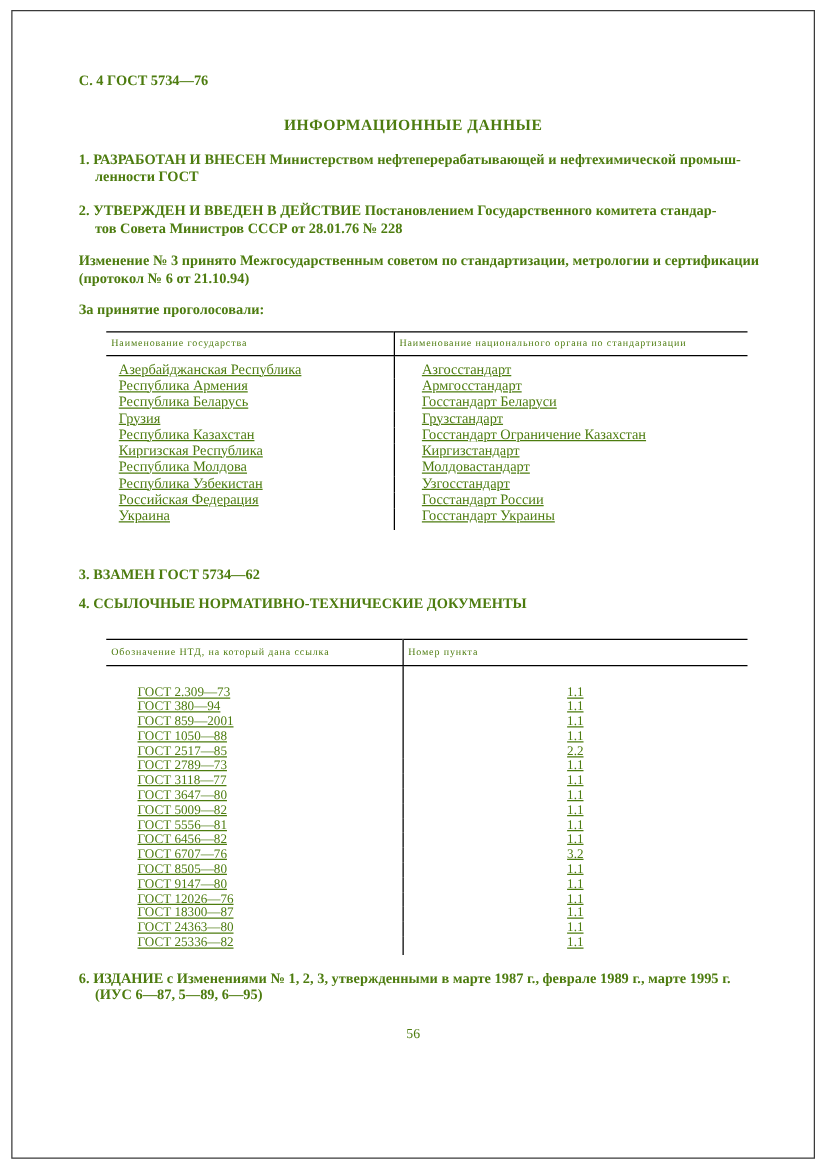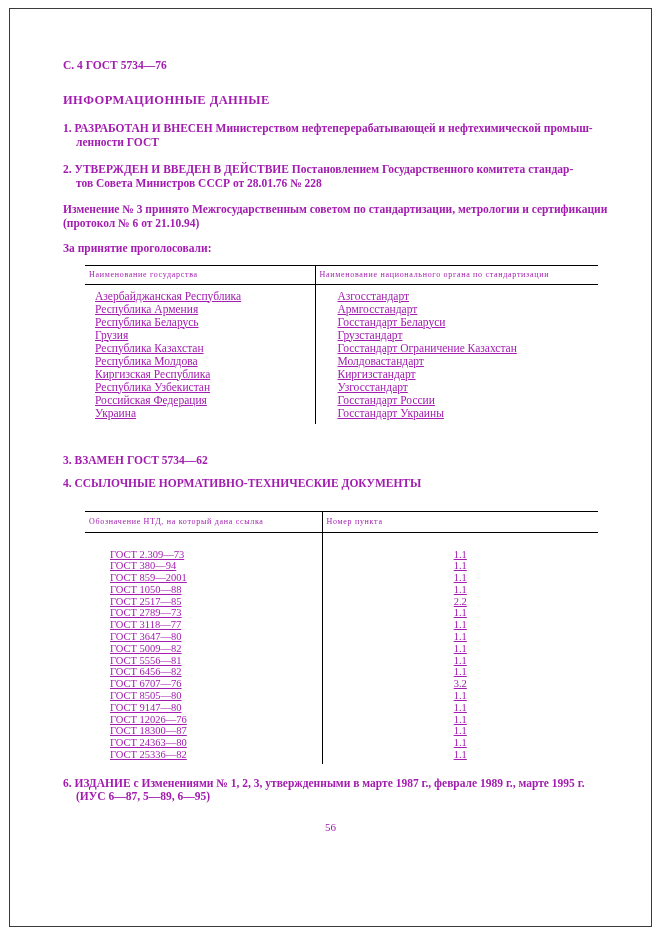--- a/index.html
+++ b/index.html
@@ -1,40 +1,41 @@
 <!DOCTYPE html>
 <html><head>
 <meta charset="utf-8">
 <style>
   html,body{margin:0;padding:0;background:#ffffff;}
   .page{
     position:relative;
     width:661px;height:936px;
     background:#ffffff;
-    color:#a21caf;
+    color:#4d7c0f;
     font-family:"Liberation Serif", serif;
     overflow:hidden;
   }
   .frame{
     position:absolute;
     top:8px;left:9px;right:9px;bottom:9px;
     border:1px solid #3a3a3a;
     pointer-events:none;
   }
   .content{
     position:absolute;
     top:58px;left:63px;right:63px;
   }
   .doc-header{
     font-weight:bold;
     font-size:11.5px;
     line-height:14px;
   }
   .title{
     margin:21px 0 0 0;
+    text-align:center;
     font-size:12.5px;
     font-weight:bold;
     letter-spacing:0.4px;
     line-height:15px;
   }
   .para{
     font-weight:bold;
     font-size:11.5px;
     line-height:13.5px;
   }
@@ -146,26 +147,26 @@
         </tr>
           <tr>
           <td>Грузия</td>
           <td>Грузстандарт</td>
         </tr>
           <tr>
           <td>Республика Казахстан</td>
           <td>Госстандарт Ограничение Казахстан</td>
         </tr>
           <tr>
+          <td>Киргизская Республика</td>
+          <td>Киргизстандарт</td>
+        </tr>
+          <tr>
           <td>Республика Молдова</td>
           <td>Молдовастандарт</td>
-        </tr>
-          <tr>
-          <td>Киргизская Республика</td>
-          <td>Киргизстандарт</td>
         </tr>
           <tr>
           <td>Республика Узбекистан</td>
           <td>Узгосстандарт</td>
         </tr>
           <tr>
           <td>Российская Федерация</td>
           <td>Госстандарт России</td>
         </tr>
           <tr>

